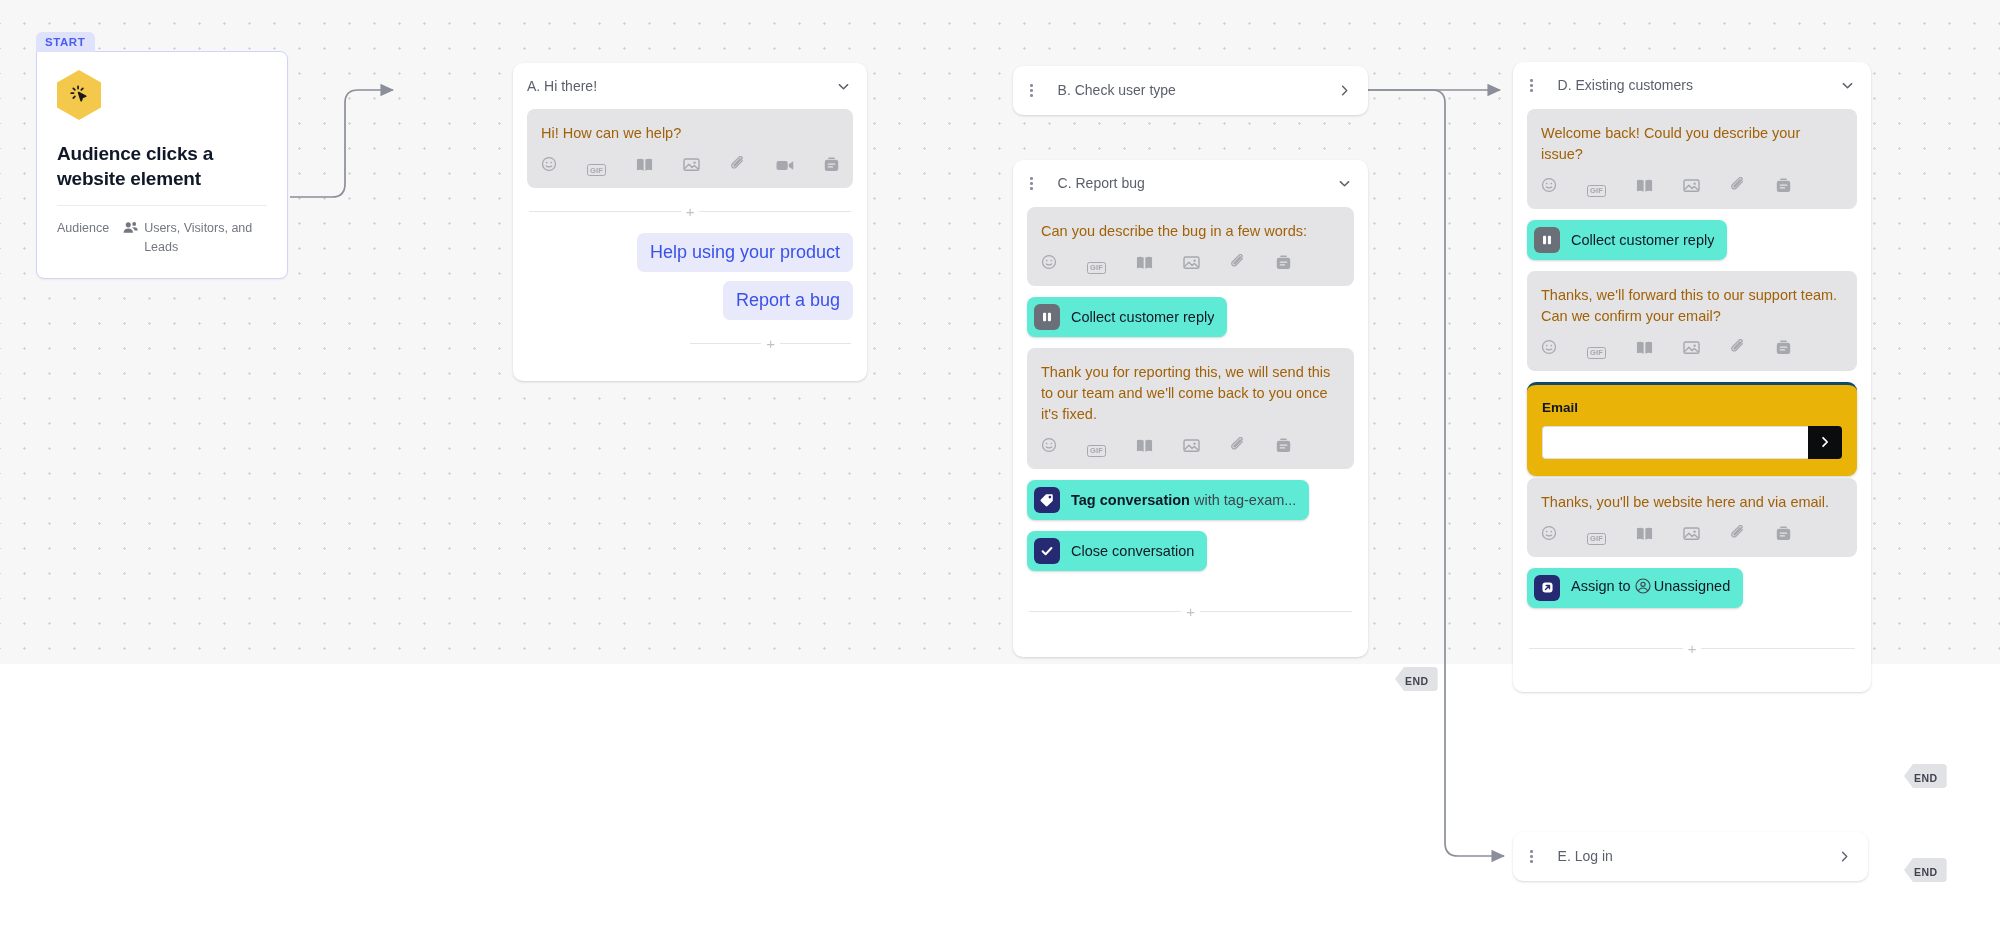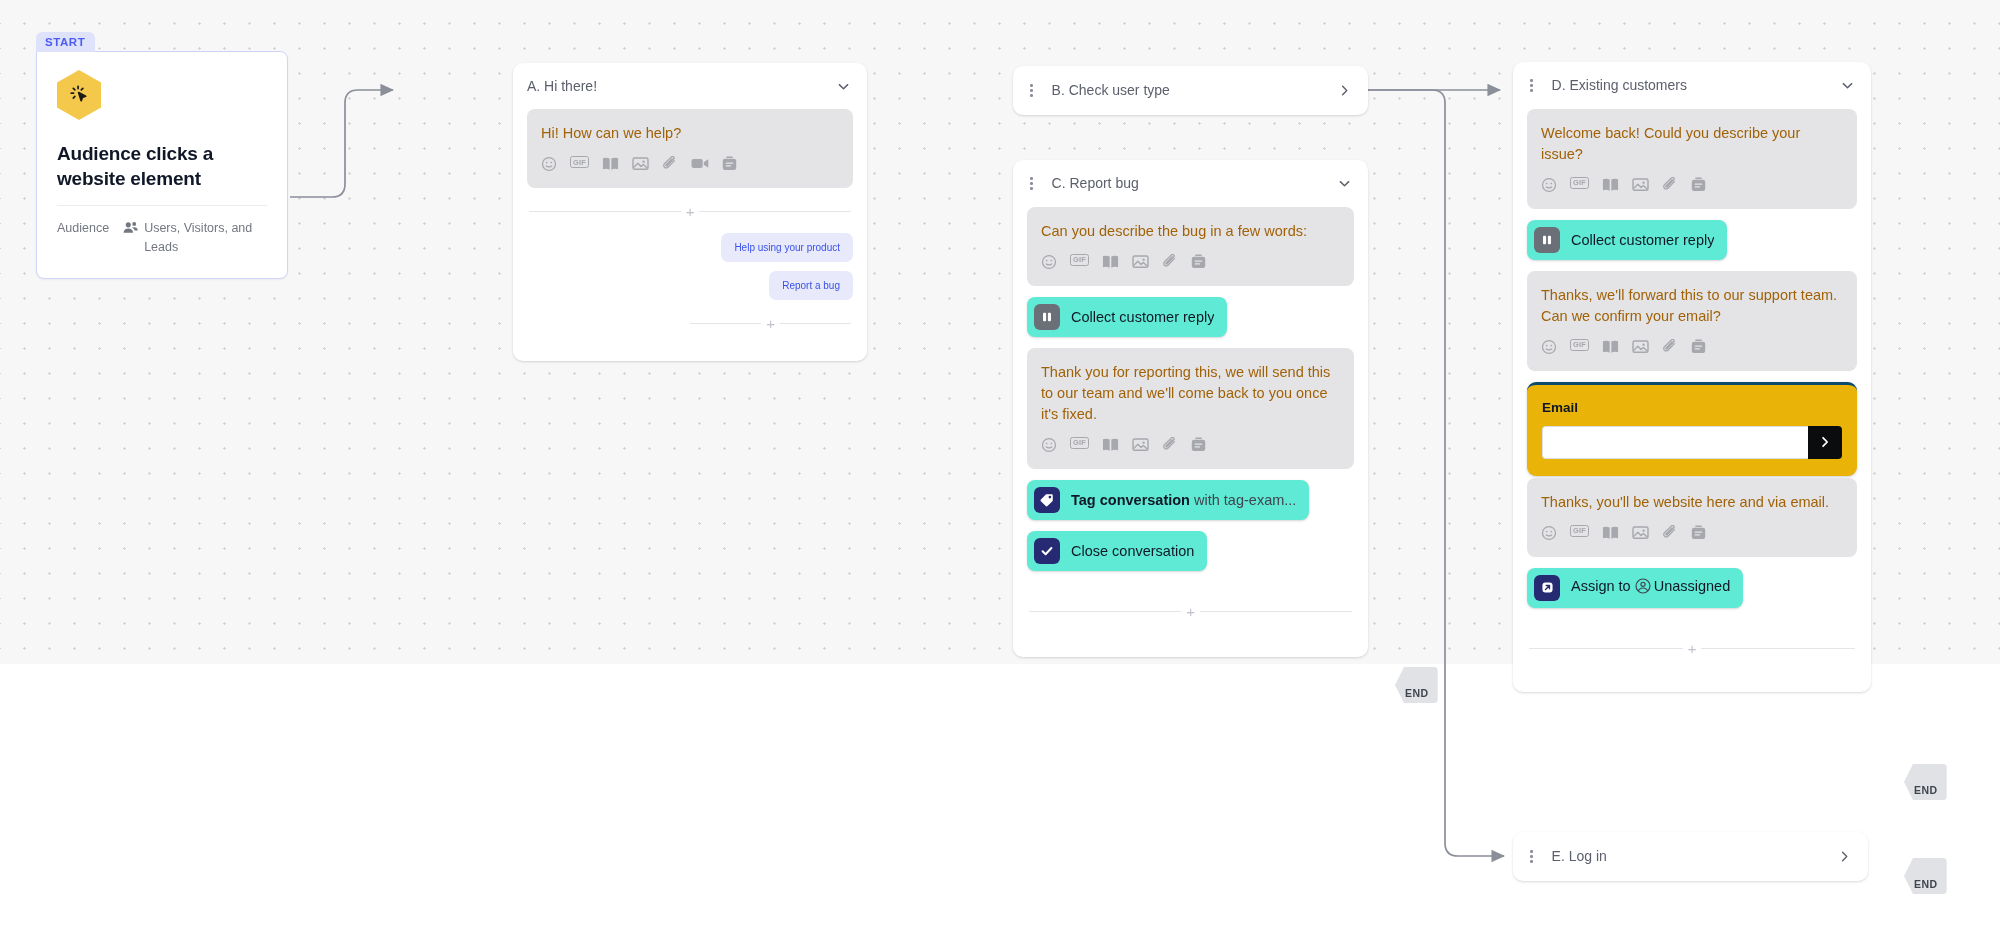--- a/index.html
+++ b/index.html
@@ -97,21 +97,21 @@
     display: flex;
     gap: 6px;
     align-items: flex-start;
   }
   .start-meta-val svg { flex: none; margin-top: 2px; }
 
   
   .node-head {
     display: flex;
     align-items: center;
-    gap: 16px;
+    gap: 22px;
     padding: 15px 16px 15px 14px;
     font-size: 14px;
     color: #5a5f6b;
   }
   .node-head.collapsed { padding: 16px 16px 16px 14px; }
   .node-head-title { flex: 1; }
   .dots-icon {
     display: flex;
     flex-direction: column;
     gap: 2.5px;
@@ -135,22 +135,22 @@
     margin-bottom: 11px;
   }
   .bubble-text {
     font-size: 14.5px;
     color: #a16207;
     line-height: 1.45;
     margin-bottom: 12px;
   }
   .bubble-icons {
     display: flex;
-    align-items: flex-start;
-    gap: 13px;
+    align-items: flex-end;
+    gap: 30px;
     color: #a6a8ae;
     padding-bottom: 2px;
   }
   .bubble-icons .gif-glyph {
     font-size: 7.5px;
     font-weight: bold;
     border: 1.4px solid #a6a8ae;
     border-radius: 2.5px;
     padding: 1.5px 2px 1px 2px;
     letter-spacing: .2px;
@@ -171,21 +171,21 @@
     line-height: 1;
     padding: 0 5px;
   }
   .divider.short { margin-left: 50%; }
 
   
   .replies { display: flex; flex-direction: column; align-items: flex-end; gap: 9px; }
   .reply-btn {
     background: #e8eafc;
     color: #3a51e8;
-    font-size: 10px;
+    font-size: 18px;
     border-radius: 7px;
     padding: 9px 13px;
   }
 
   
   .action-row {
     display: inline-flex;
     align-items: center;
     gap: 11px;
     background: #5eead4;
@@ -250,21 +250,21 @@
   }
 
   
   .end-badge {
     position: absolute;
     background: #e1e2e5;
     color: #3f444e;
     font-size: 10.5px;
     font-weight: bold;
     letter-spacing: .5px;
-    padding: 20px 9px 4px 10px;
+    padding: 8px 9px 4px 10px;
     border-radius: 4px;
     clip-path: polygon(9px 0, 100% 0, 100% 100%, 9px 100%, 0 50%);
     z-index: 4;
   }
 </style>
 </head>
 <body>
 
 <div id="canvas">
 

